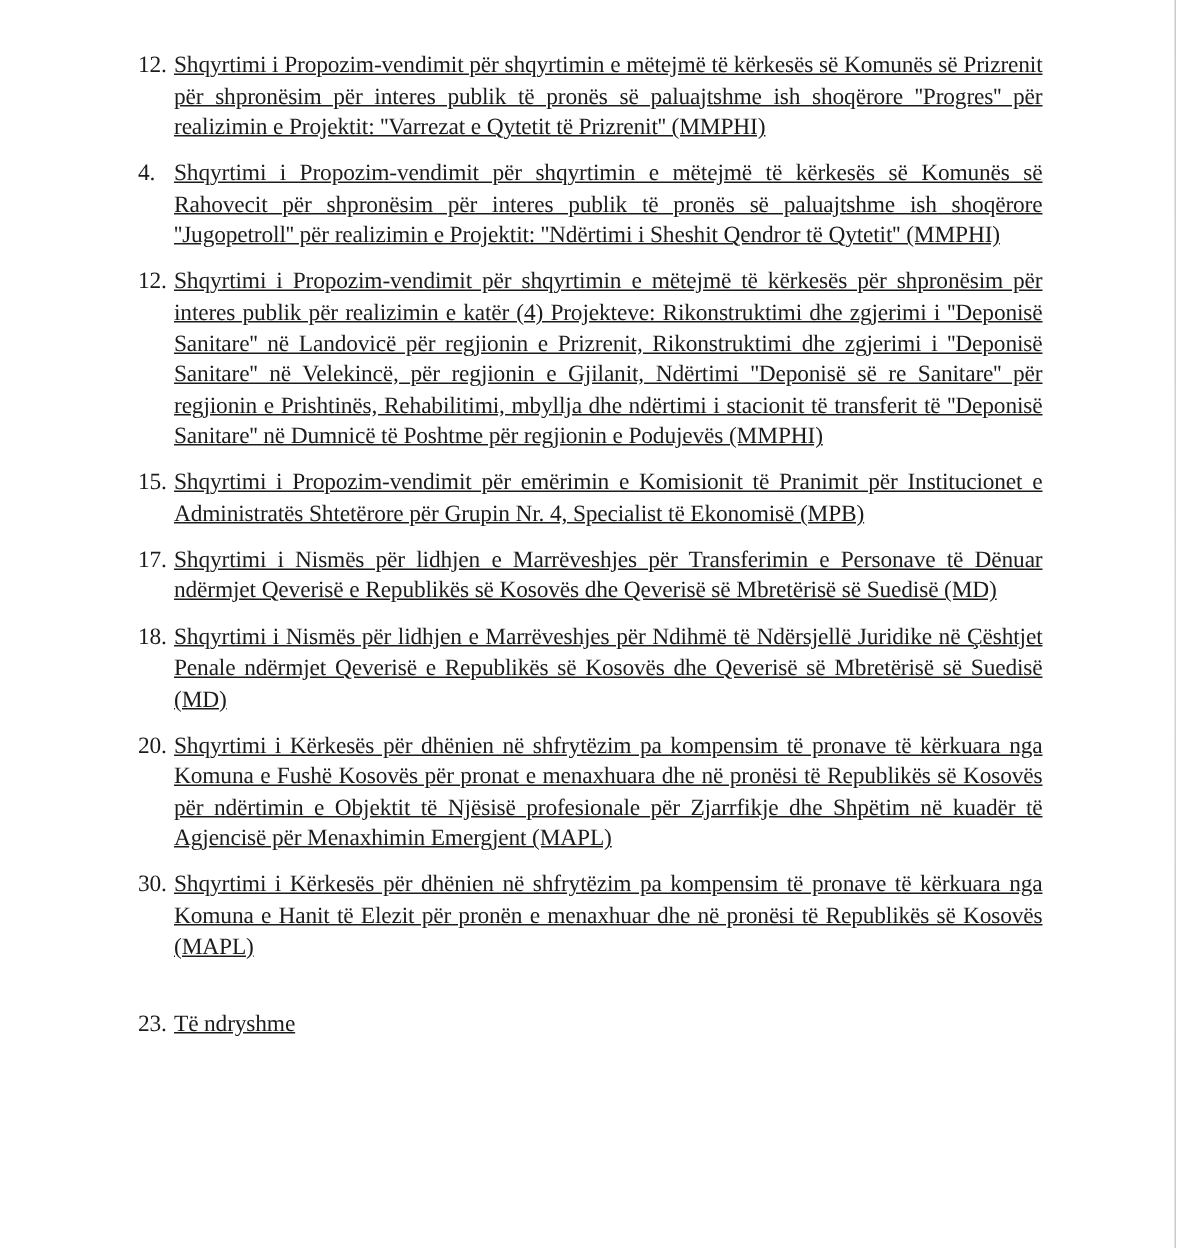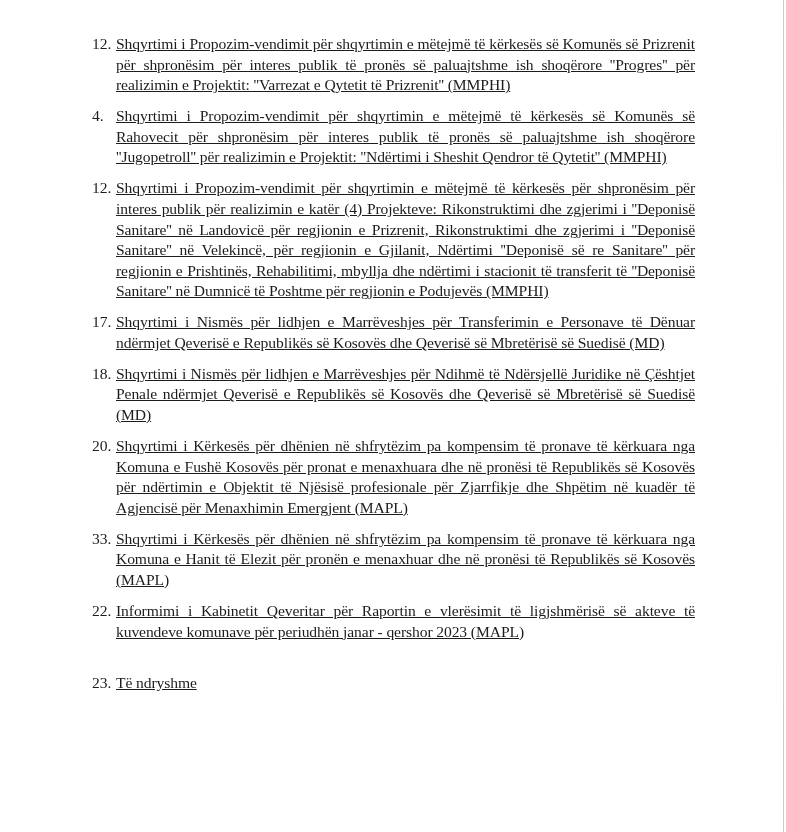--- a/index.html
+++ b/index.html
@@ -76,37 +76,37 @@
     </li>
     <li class="item">
       <span class="num">4.</span>
       <span class="text">Shqyrtimi i Propozim-vendimit për shqyrtimin e mëtejmë të kërkesës së Komunës së Rahovecit për shpronësim për interes publik të pronës së paluajtshme ish shoqërore ''Jugopetroll'' për realizimin e Projektit: ''Ndërtimi i Sheshit Qendror të Qytetit'' (MMPHI)</span>
     </li>
     <li class="item">
       <span class="num">12.</span>
       <span class="text">Shqyrtimi i Propozim-vendimit për shqyrtimin e mëtejmë të kërkesës për shpronësim për interes publik për realizimin e katër (4) Projekteve: Rikonstruktimi dhe zgjerimi i ''Deponisë Sanitare'' në Landovicë për regjionin e Prizrenit, Rikonstruktimi dhe zgjerimi i ''Deponisë Sanitare'' në Velekincë, për regjionin e Gjilanit, Ndërtimi ''Deponisë së re Sanitare'' për regjionin e Prishtinës, Rehabilitimi, mbyllja dhe ndërtimi i stacionit të transferit të ''Deponisë Sanitare'' në Dumnicë të Poshtme për regjionin e Podujevës (MMPHI)</span>
     </li>
     <li class="item">
+      <span class="num">15.</span>
+      <span class="text">Shqyrtimi i Propozim-vendimit për emërimin e Komisionit të Pranimit për Institucionet e Administratës Shtetërore për Grupin Nr. 4, Specialist të Ekonomisë (MPB)</span>
+    </li>
+    <li class="item">
       <span class="num">17.</span>
       <span class="text">Shqyrtimi i Nismës për lidhjen e Marrëveshjes për Transferimin e Personave të Dënuar ndërmjet Qeverisë e Republikës së Kosovës dhe Qeverisë së Mbretërisë së Suedisë (MD)</span>
     </li>
     <li class="item">
       <span class="num">18.</span>
       <span class="text">Shqyrtimi i Nismës për lidhjen e Marrëveshjes për Ndihmë të Ndërsjellë Juridike në Çështjet Penale ndërmjet Qeverisë e Republikës së Kosovës dhe Qeverisë së Mbretërisë së Suedisë (MD)</span>
     </li>
     <li class="item">
       <span class="num">20.</span>
       <span class="text">Shqyrtimi i Kërkesës për dhënien në shfrytëzim pa kompensim të pronave të kërkuara nga Komuna e Fushë Kosovës për pronat e menaxhuara dhe në pronësi të Republikës së Kosovës për ndërtimin e Objektit të Njësisë profesionale për Zjarrfikje dhe Shpëtim në kuadër të Agjencisë për Menaxhimin Emergjent (MAPL)</span>
     </li>
     <li class="item">
-      <span class="num">33.</span>
+      <span class="num">30.</span>
       <span class="text">Shqyrtimi i Kërkesës për dhënien në shfrytëzim pa kompensim të pronave të kërkuara nga Komuna e Hanit të Elezit për pronën e menaxhuar dhe në pronësi të Republikës së Kosovës (MAPL)</span>
-    </li>
-    <li class="item">
-      <span class="num">22.</span>
-      <span class="text">Informimi i Kabinetit Qeveritar për Raportin e vlerësimit të ligjshmërisë së akteve të kuvendeve komunave për periudhën janar - qershor 2023 (MAPL)</span>
     </li>
     <li class="item last-gap">
       <span class="num">23.</span>
       <span class="text">Të ndryshme</span>
     </li>
   </ol>
 </div>
 
 </body></html>

